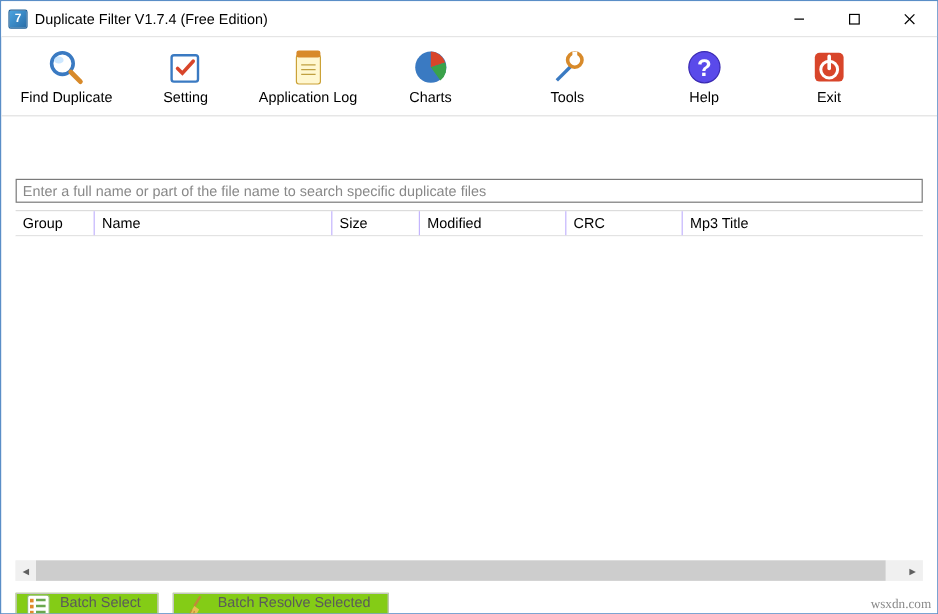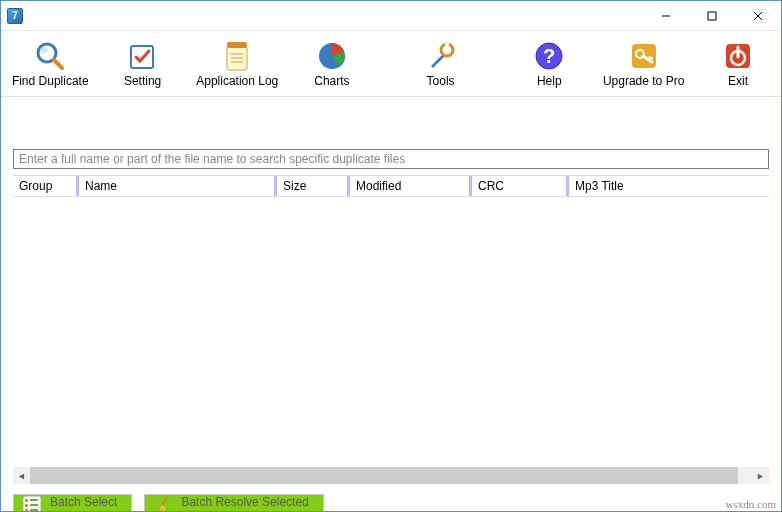--- a/index.html
+++ b/index.html
@@ -72,21 +72,21 @@
 
 .grid-area { padding: 0 12px; }
 .grid-header {
   display: flex;
   height: 22px;
   border-top: 1px solid #dcdcdc;
   border-bottom: 1px solid #dcdcdc;
   background: #fff;
 }
 .grid-col {
-  border-right: 3px solid #c4b5fd;
+  border-right: 1px solid #c4b5fd;
   padding: 3px 6px;
   font-size: 12px;
   color: #000;
   overflow: hidden;
   white-space: nowrap;
 }
 .grid-body {
   height: 268px;
   background: #fff;
 }
@@ -131,20 +131,21 @@
   font-size: 11px;
   color: #8a8a8a;
   font-family: Liberation Serif, serif;
 }
 </style>
 </head>
 <body>
 
 <div class="titlebar">
   <div class="app-icon">7</div>
+  <div class="title-text">Duplicate Filter  V1.7.4 (Free Edition)</div>
   <div class="win-controls">
     <div class="win-btn">
       <svg width="10" height="10">
           <line x1="1" y1="5" x2="9" y2="5" stroke="#000" stroke-width="1"></line>
         </svg>
     </div>
     <div class="win-btn">
       <svg width="10" height="10">
           <rect x="1" y="1" width="8" height="8" fill="none" stroke="#000" stroke-width="1"></rect>
         </svg>
@@ -218,31 +219,20 @@
   <div class="tool-btn">
     <div class="icon-slot">
       <svg width="32" height="32" viewBox="0 0 32 32">
           <circle cx="16" cy="16" r="13" fill="#5a4aea" stroke="#3a2ab2" stroke-width="1"></circle>
           <text x="16" y="23" text-anchor="middle" font-size="20" font-weight="bold" fill="#fff" font-family="Arial">?</text>
         </svg>
     </div>
     <div class="label">Help</div>
   </div>
   <div class="tool-spacer-sm"></div>
-  <div class="tool-btn">
-    <div class="icon-slot">
-      <svg width="32" height="32" viewBox="0 0 32 32">
-          <rect x="4" y="4" width="24" height="24" rx="4" fill="#e8a92a"></rect>
-          <circle cx="12" cy="14" r="4" fill="none" stroke="#fff" stroke-width="2"></circle>
-          <path d="M15 16 L24 22" stroke="#fff" stroke-width="3" stroke-linecap="round"></path>
-          <path d="M20 20 l2 -3 l3 2" fill="none" stroke="#fff" stroke-width="2"></path>
-        </svg>
-    </div>
-    <div class="label">Upgrade to Pro</div>
-  </div>
   <div class="tool-spacer-sm"></div>
   <div class="tool-btn">
     <div class="icon-slot">
       <svg width="32" height="32" viewBox="0 0 32 32">
           <rect x="4" y="4" width="24" height="24" rx="4" fill="#d8452a"></rect>
           <circle cx="16" cy="18" r="7" fill="none" stroke="#fff" stroke-width="2.5"></circle>
           <line x1="16" y1="7" x2="16" y2="17" stroke="#fff" stroke-width="3" stroke-linecap="round"></line>
         </svg>
     </div>
     <div class="label">Exit</div>

